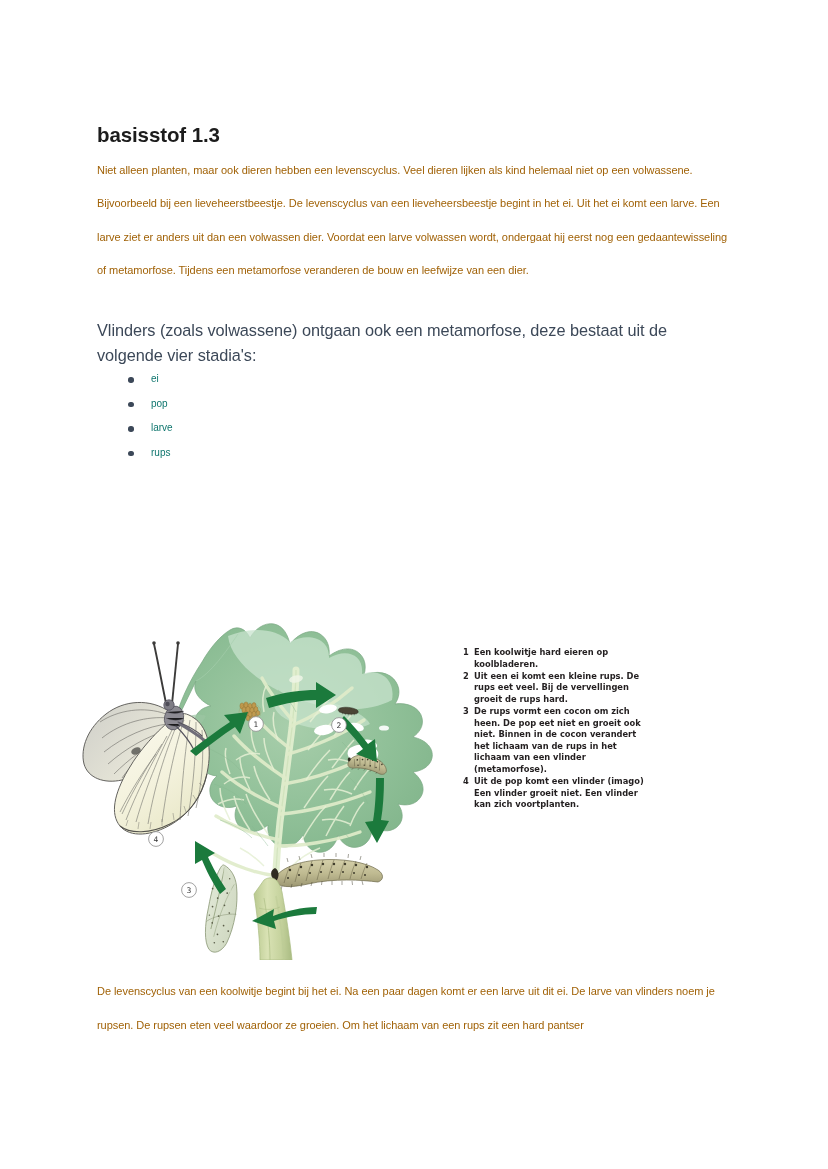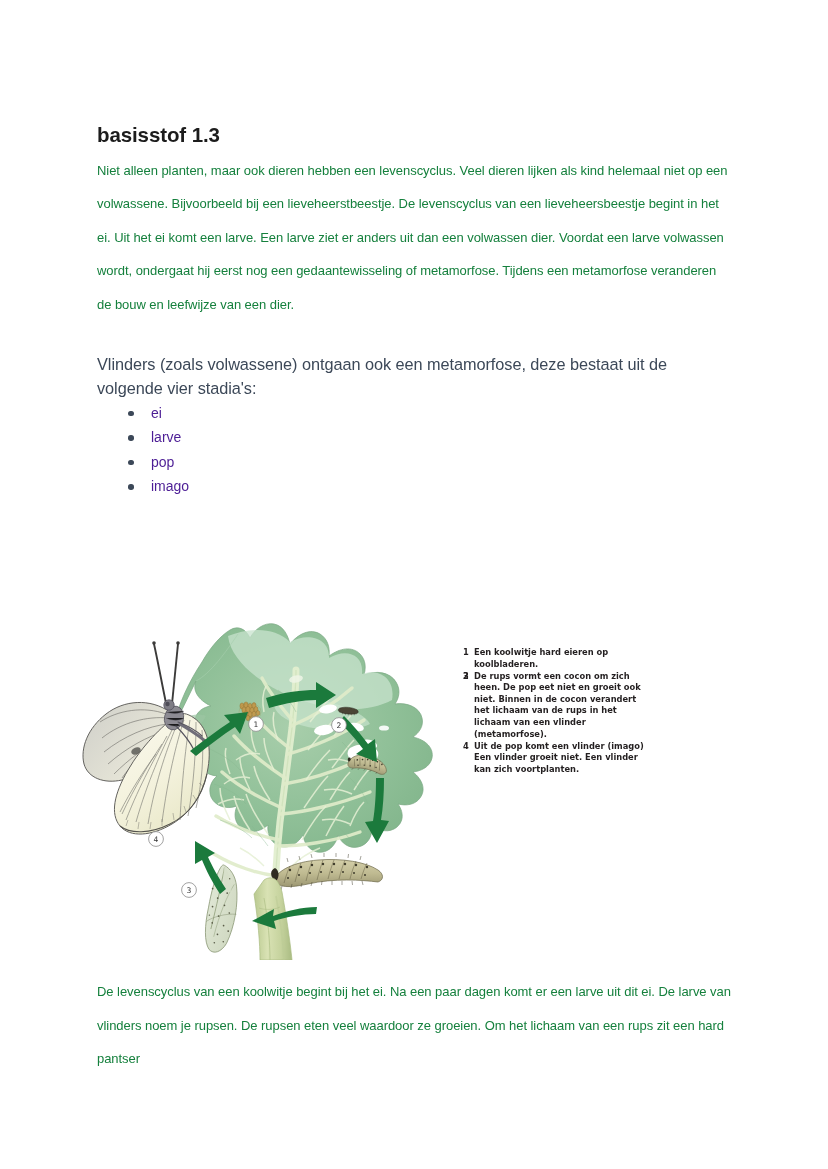--- a/index.html
+++ b/index.html
@@ -33,22 +33,22 @@
   .doc-heading {
     font-size: 20.5px;
     font-weight: bold;
     color: #1c1c1c;
     letter-spacing: -0.1px;
     margin: 0 0 6px 0;
     line-height: 1.25;
   }
 
   .para-loose {
-    font-size: 13px;
-    color: #15803d;
+    font-size: 11px;
+    color: #a16207;
     line-height: 33.6px;
     margin: 0;
     letter-spacing: -0.05px;
   }
 
   .para-tight {
     font-size: 16.3px;
     color: #3c4858;
     line-height: 24.5px;
     margin: 0;
@@ -56,22 +56,22 @@
   }
 
   .spacer-block { height: 30px; }
 
   .stage-list {
     list-style: none;
     margin: 0;
     padding: 0;
   }
   .stage-list li {
-    font-size: 14px;
-    color: #4c1d95;
+    font-size: 10px;
+    color: #0f766e;
     line-height: 24.5px;
     position: relative;
     padding-left: 54px;
   }
   .stage-list li::before {
     content: "";
     position: absolute;
     left: 31px;
     top: 10px;
     width: 5.5px;
@@ -140,27 +140,27 @@
 
     <div class="spacer-block"></div>
 
     <p class="para-tight">Vlinders (zoals volwassene) ontgaan ook een metamorfose, deze bestaat uit de volgende vier stadia's:</p>
 
     <ul class="stage-list">
       <li>
         <span>ei</span>
       </li>
       <li>
+        <span>pop</span>
+      </li>
+      <li>
         <span>larve</span>
       </li>
       <li>
-        <span>pop</span>
-      </li>
-      <li>
-        <span>imago</span>
+        <span>rups</span>
       </li>
     </ul>
 
   </div>
 
   <div class="figure">
 
     <div class="illus">
       <svg viewBox="0 0 392 352" xmlns="http://www.w3.org/2000/svg">
         <defs>
@@ -607,20 +607,21 @@
       </svg>
     </div>
 
     <div class="caption">
       <div class="caption-item">
         <span class="caption-num">1</span>
         <span>Een koolwitje hard eieren op koolbladeren.</span>
       </div>
       <div class="caption-item">
         <span class="caption-num">2</span>
+        <span>Uit een ei komt een kleine rups. De rups eet veel. Bij de vervellingen groeit de rups hard.</span>
       </div>
       <div class="caption-item">
         <span class="caption-num">3</span>
         <span>De rups vormt een cocon om zich heen. De pop eet niet en groeit ook niet. Binnen in de cocon verandert het lichaam van de rups in het lichaam van een vlinder (metamorfose).</span>
       </div>
       <div class="caption-item">
         <span class="caption-num">4</span>
         <span>Uit de pop komt een vlinder (imago) Een vlinder groeit niet. Een vlinder kan zich voortplanten.</span>
       </div>
     </div>

